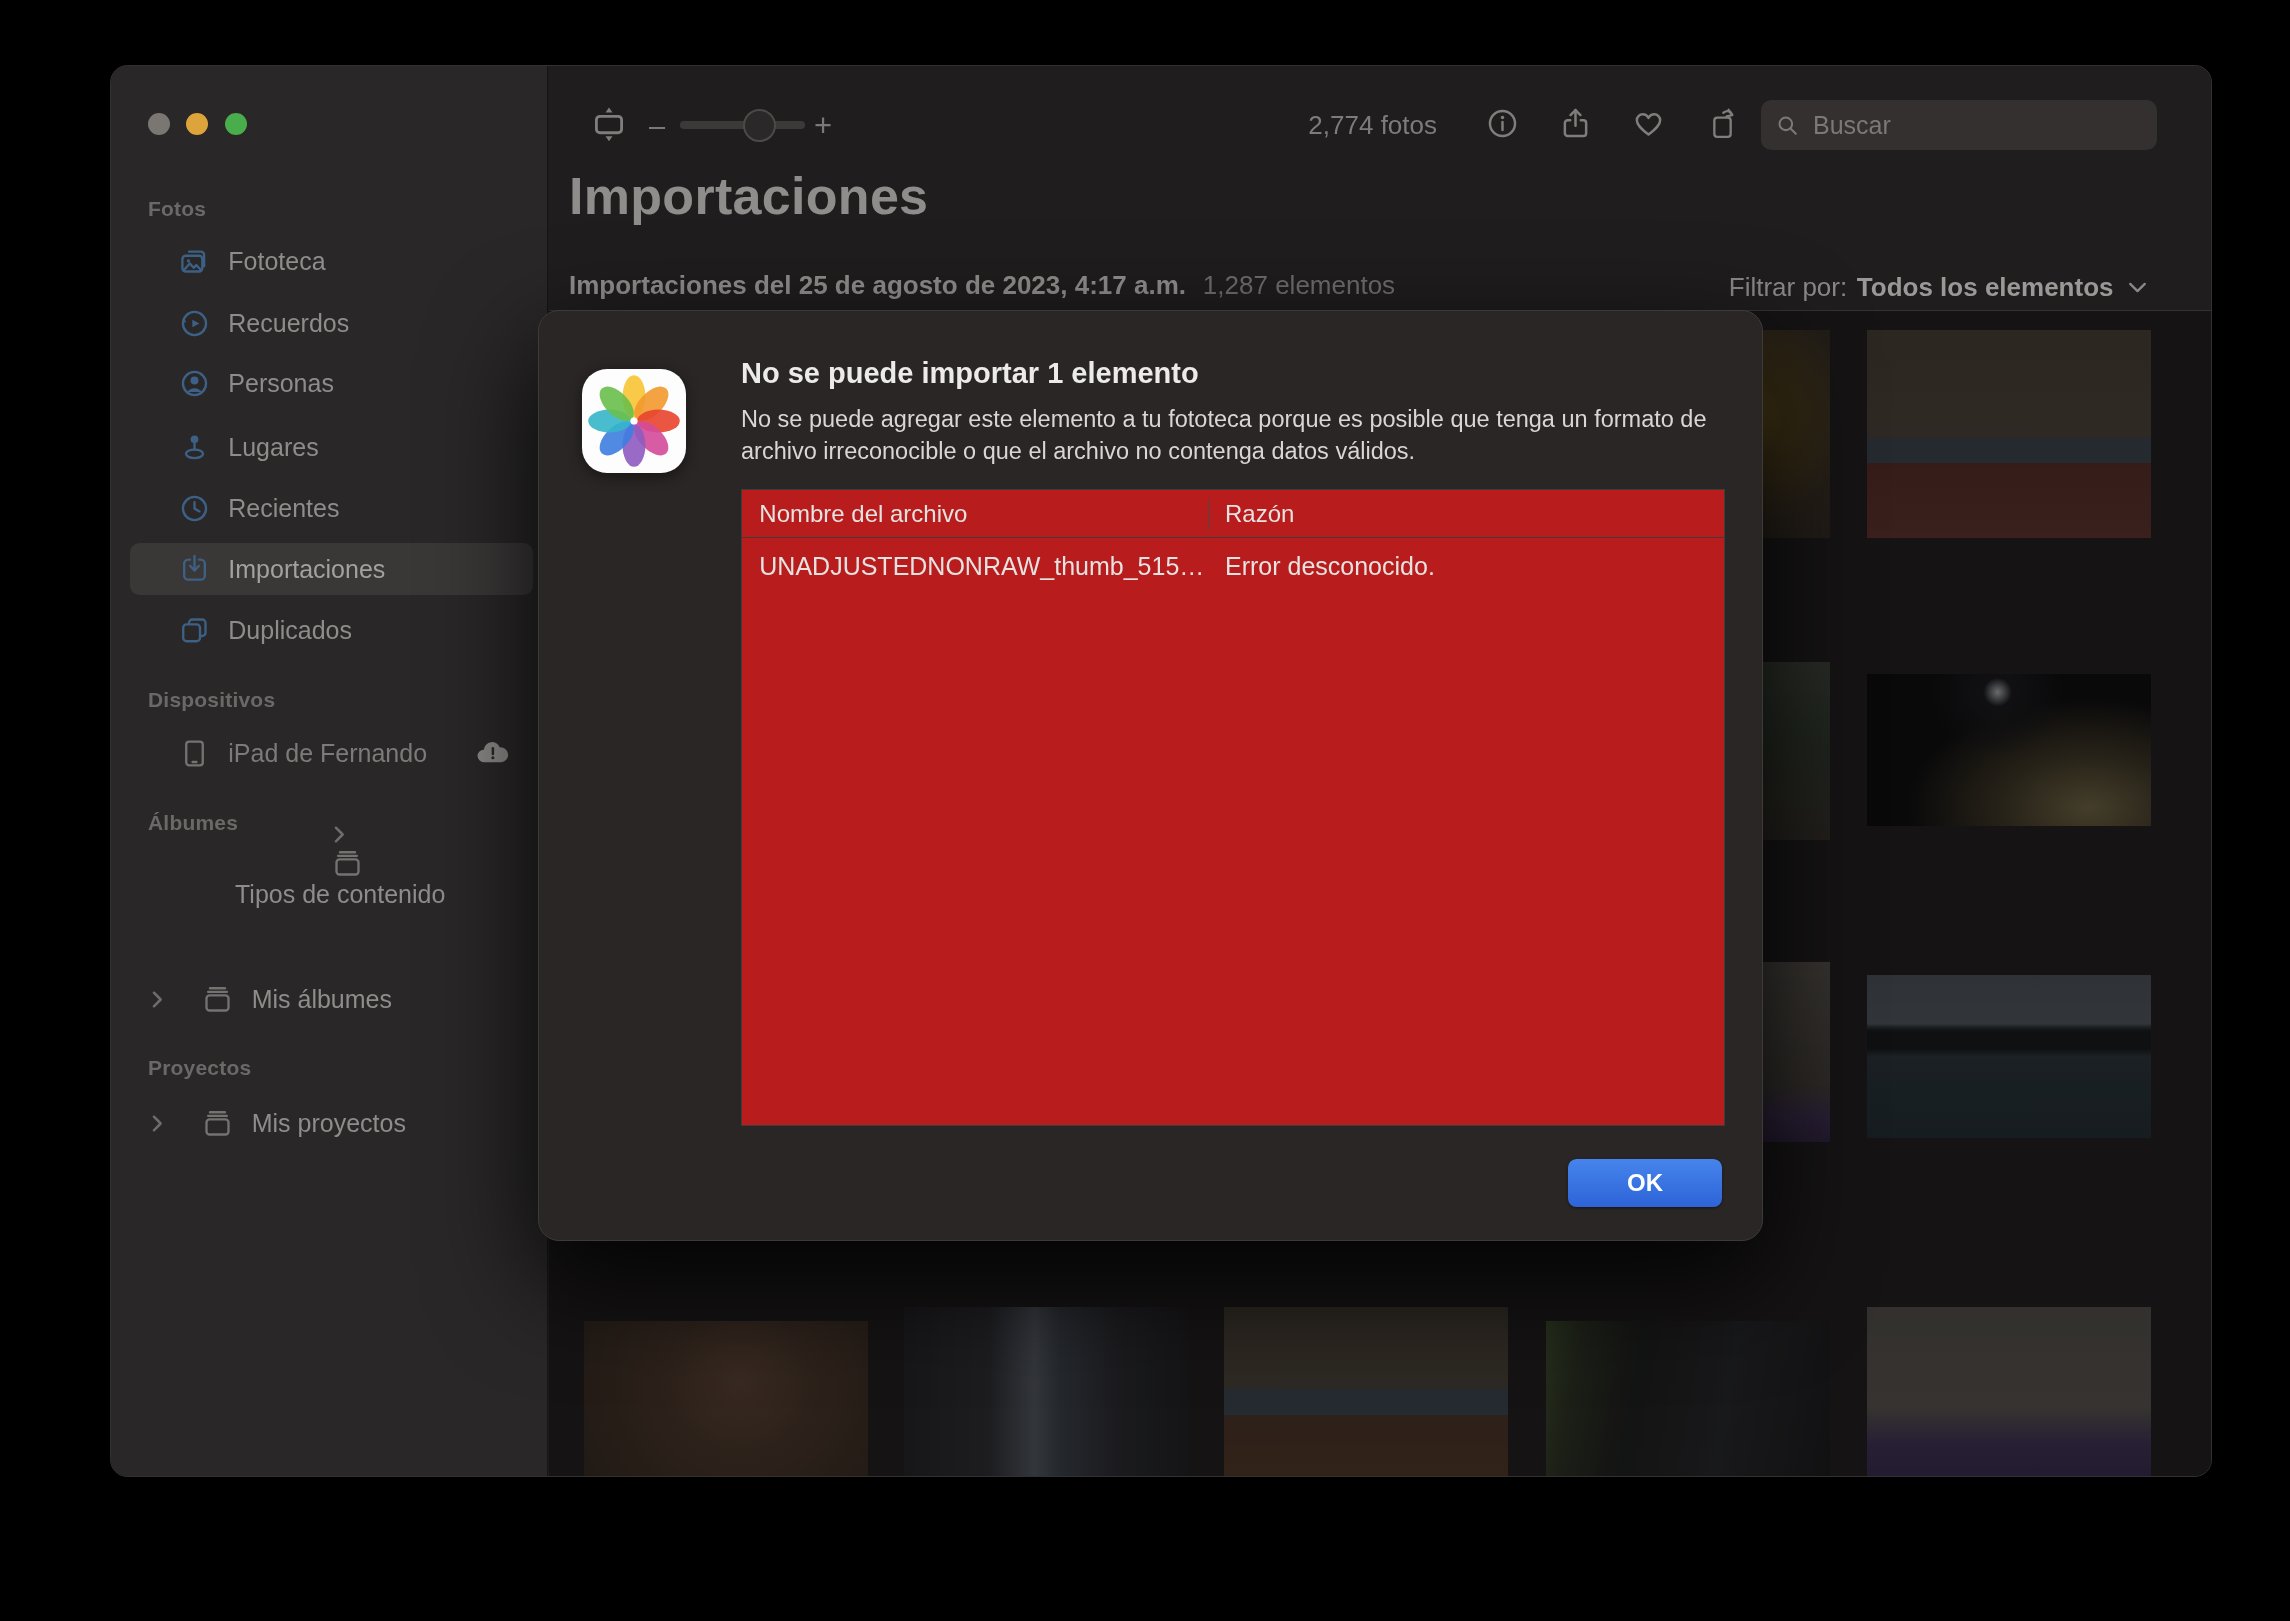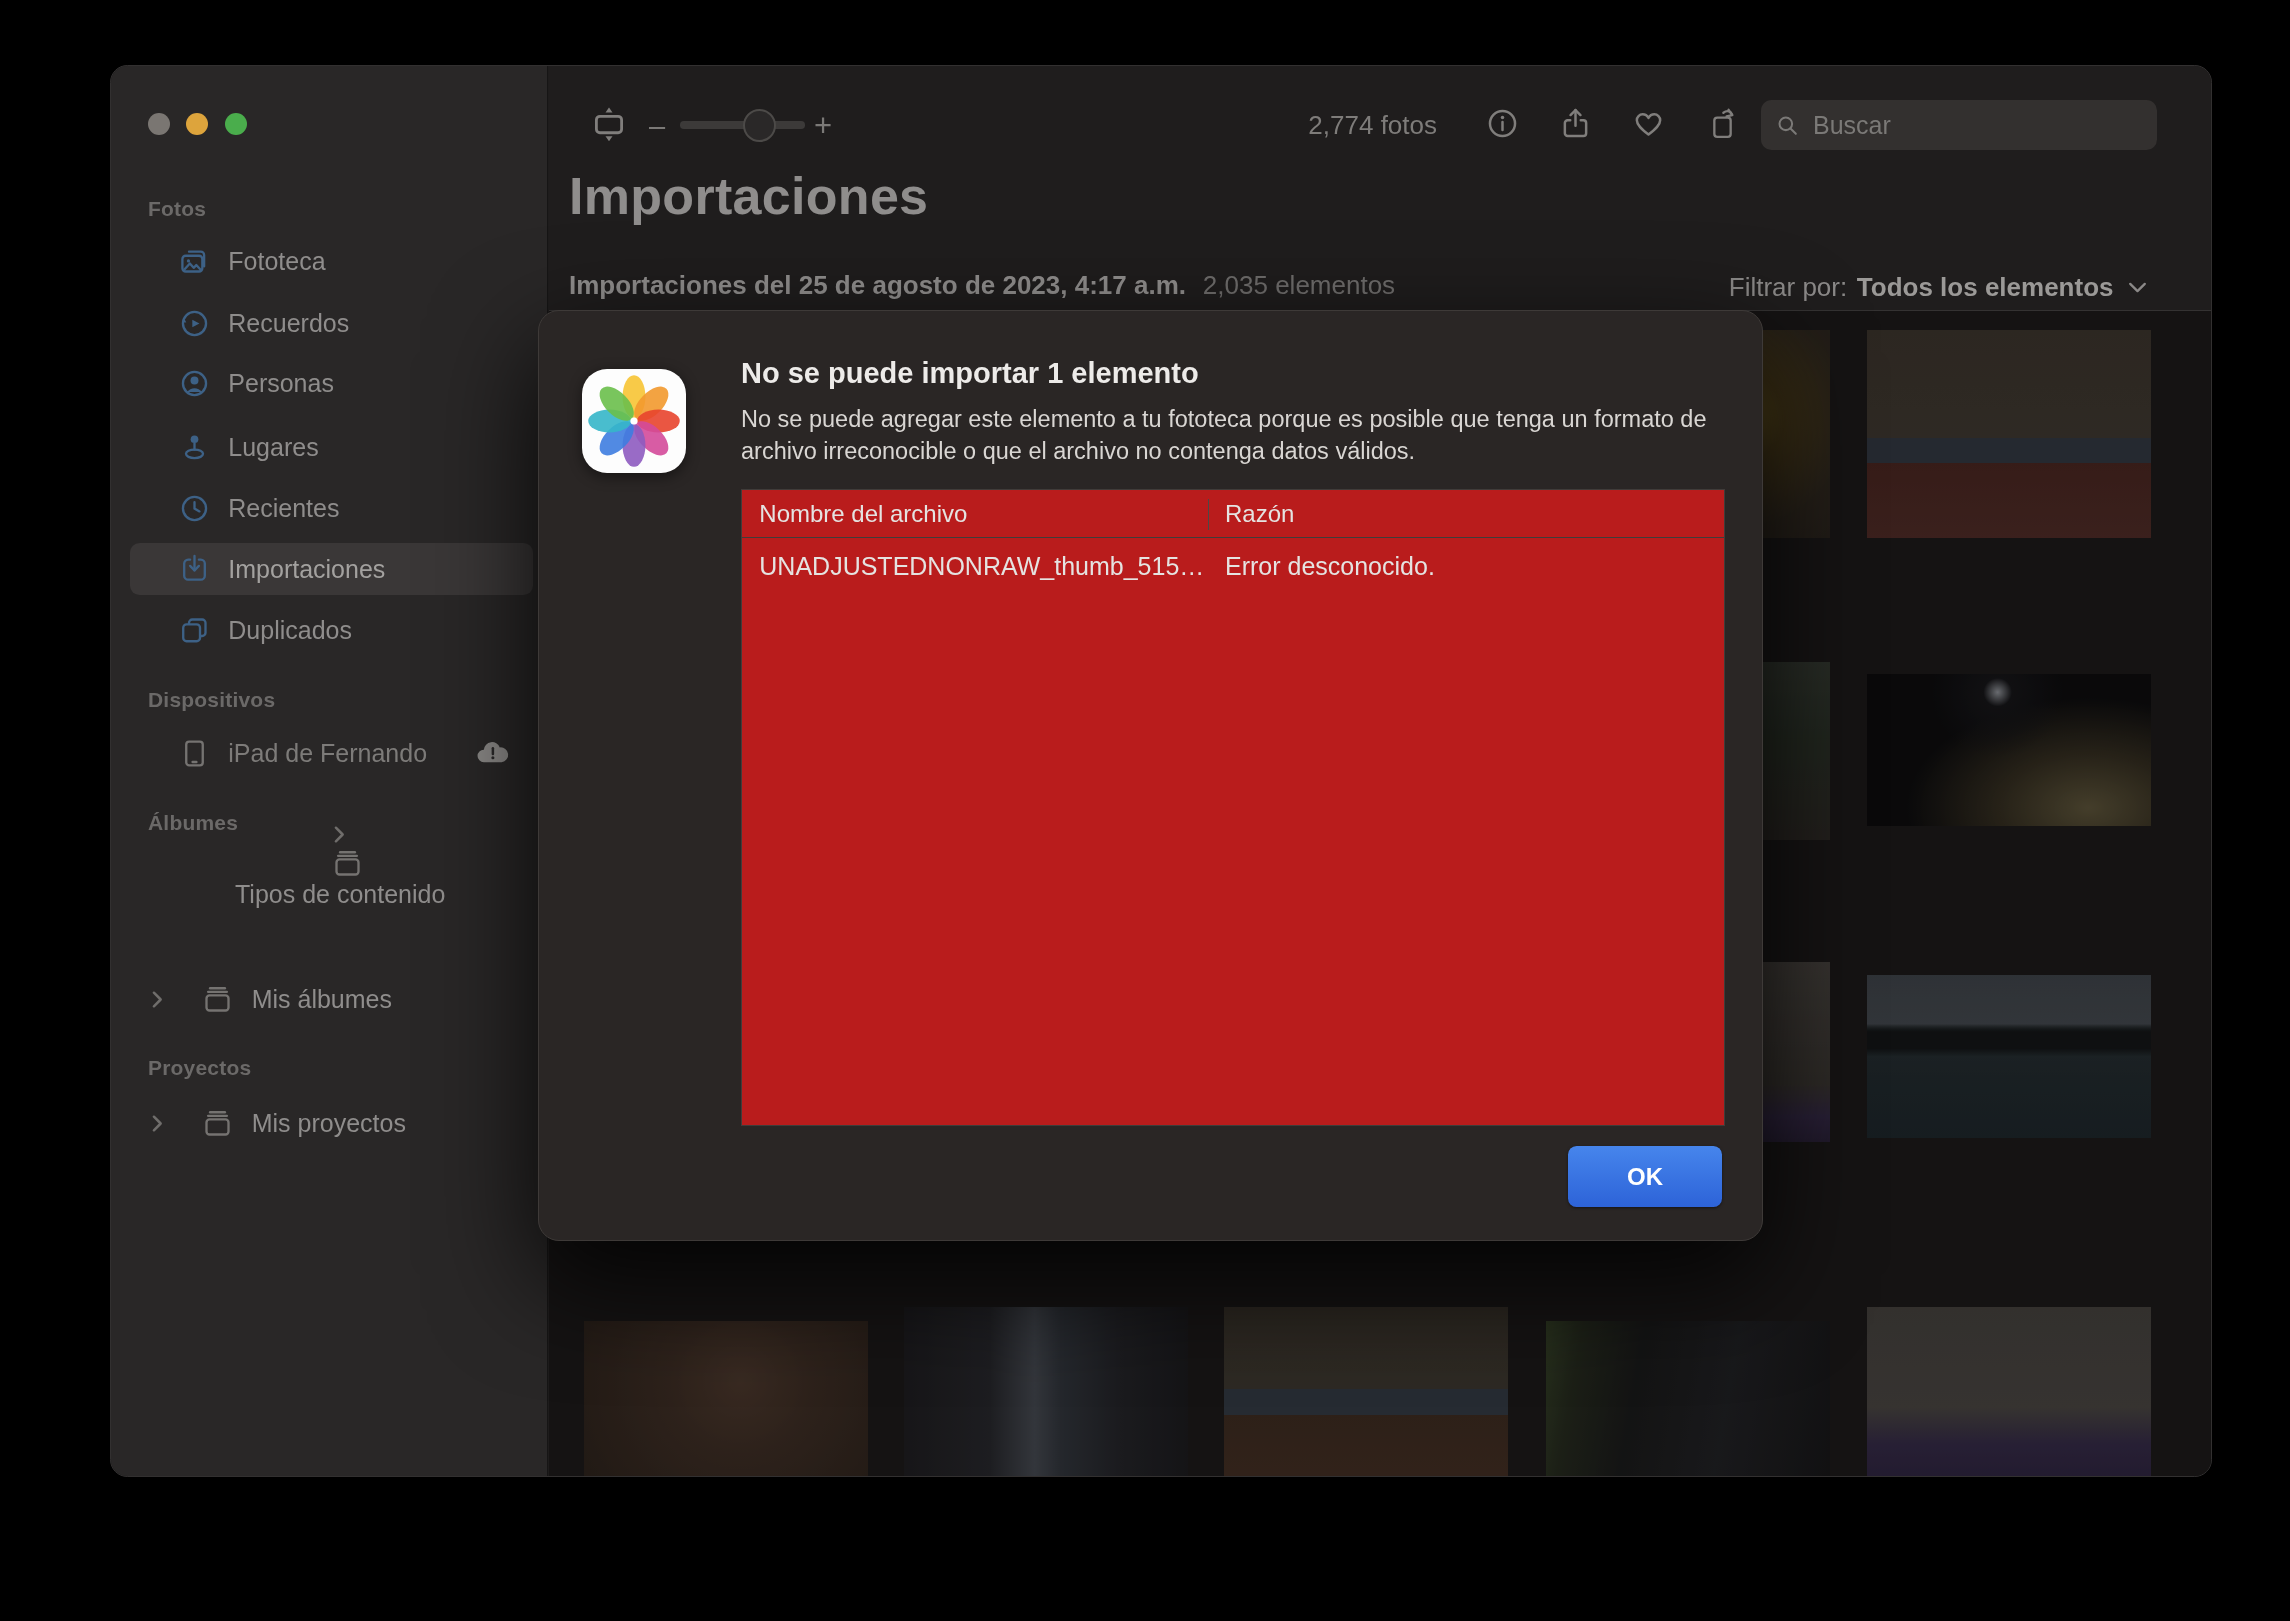--- a/index.html
+++ b/index.html
@@ -71,21 +71,21 @@
            box-shadow:0 3.8px 13.4px rgba(0,0,0,.45);}
   .dtitle{position:absolute;left:202px;top:46px;font-size:29px;font-weight:700;color:#edebe9;}
   .dbody{position:absolute;left:202px;top:92px;width:972px;font-size:23.5px;line-height:32px;color:#d9d6d3;}
   .dtable{position:absolute;left:202px;top:178px;width:984px;height:637px;background:#b91c1c;
           border:1px solid #403c3a;}
   .dthead{position:absolute;left:0;top:0;right:0;height:48px;border-bottom:1px solid #403c3a;}
   .dth{position:absolute;top:0;height:48px;line-height:48px;font-size:24px;color:#e5e3e1;}
   .dcoldiv{position:absolute;left:466px;top:8.6px;width:1px;height:31px;background:#4c4846;}
   .dtrow{position:absolute;left:0;top:48px;right:0;height:52px;}
   .dtd{position:absolute;top:0;height:52px;line-height:56px;font-size:25px;color:#e5e3e1;white-space:nowrap;}
-  .okbtn{position:absolute;right:40px;bottom:33px;width:154px;height:61px;border-radius:8.6px;border:none;
+  .okbtn{position:absolute;right:40px;bottom:33px;width:154px;height:48px;border-radius:8.6px;border:none;
          background:linear-gradient(180deg,#4685ec 0%,#2d63d8 100%);color:#fff;font-size:24px;font-weight:700;
          font-family:inherit;box-shadow:0 1px 2.9px rgba(0,0,0,.5);}
   svg{display:block;}
 </style>
 </head>
 <body>
 
 <div class="stage">
   <div class="window">
 
@@ -274,21 +274,21 @@
             <circle cx="10.5" cy="10.5" r="5.6"></circle>
               <path d="M14.9 14.9 L19.4 19.4"></path>
           </svg>
           <input type="text" placeholder="Buscar" style="">
         </div>
       </div>
 
       <div class="htitle">Importaciones</div>
       <div class="hsub">
         <span class="b">Importaciones del 25 de agosto de 2023, 4:17 a.m.</span>
-        <span class="c">2,035 elementos</span>
+        <span class="c">1,287 elementos</span>
       </div>
       <div class="hfilter">
         <span>Filtrar por:</span>
         <span class="fv">Todos los elementos</span>
         <svg viewBox="0 0 24 24" fill="none" stroke="currentColor" stroke-width="2.2" stroke-linecap="round" stroke-linejoin="round">
             <path d="M5 8.5 L12 15.5 19 8.5"></path>
           </svg>
       </div>
     </div>
   </div>

